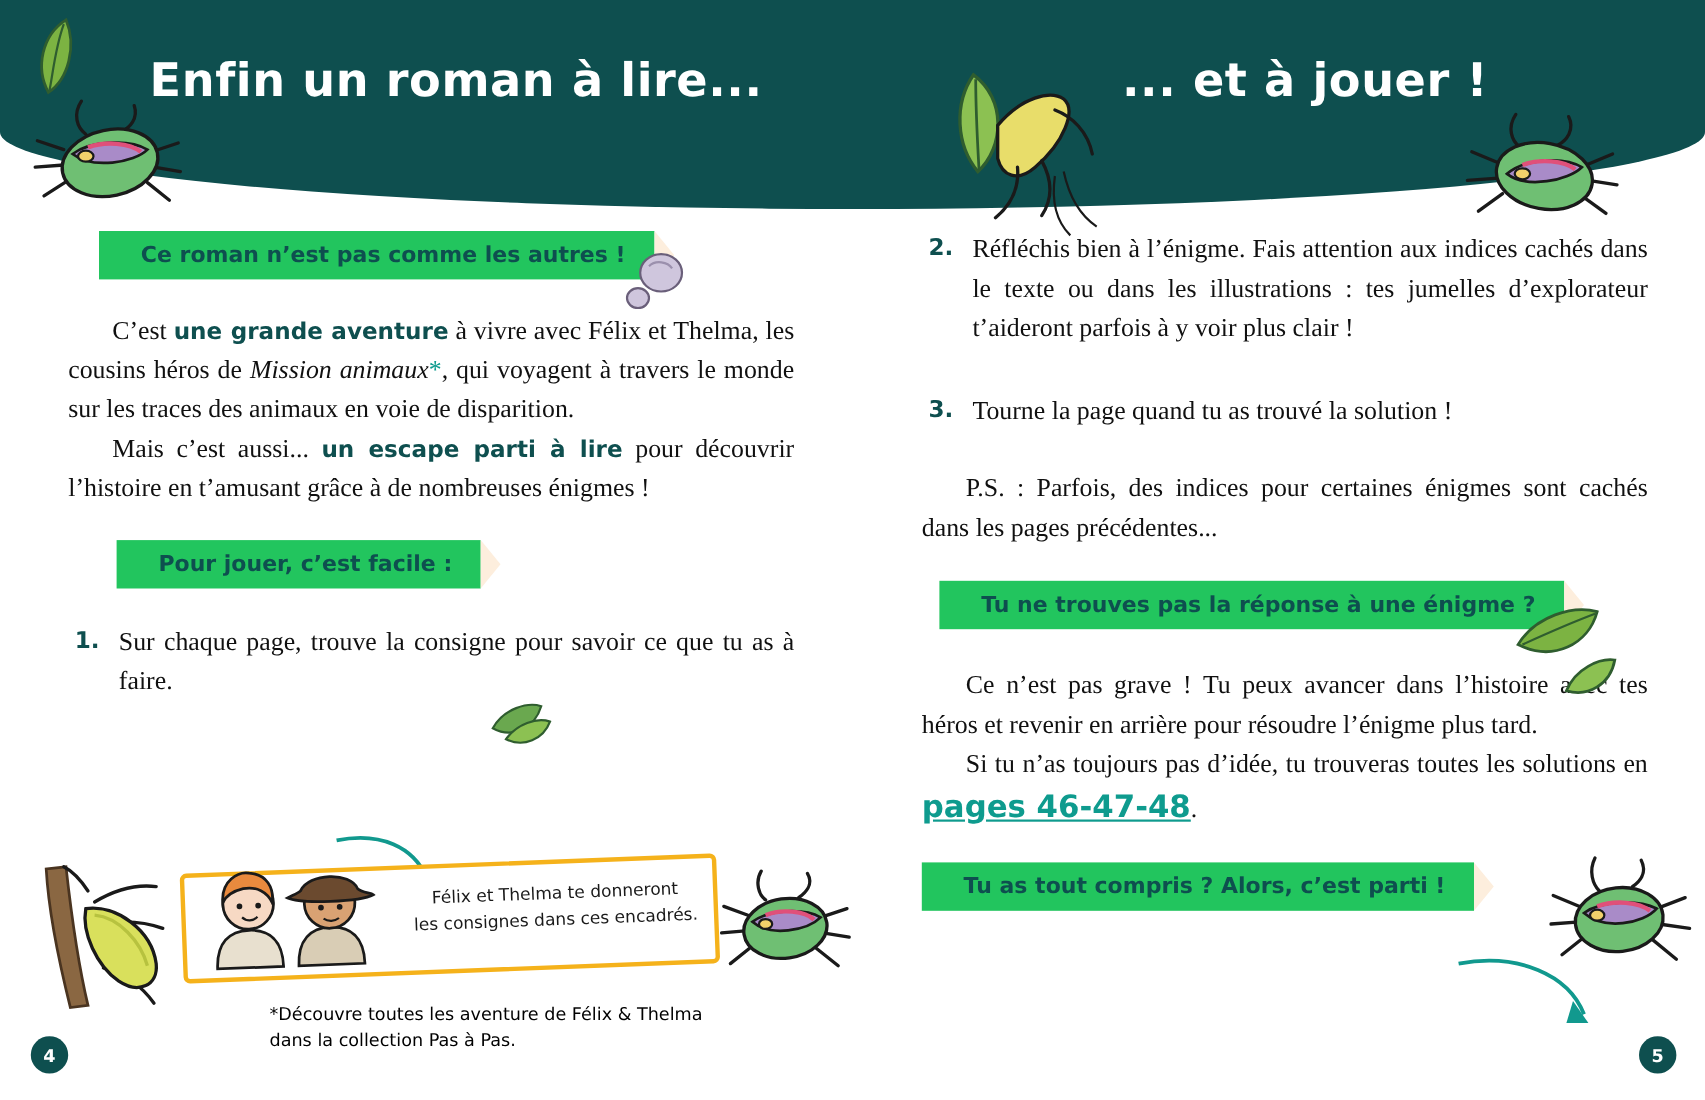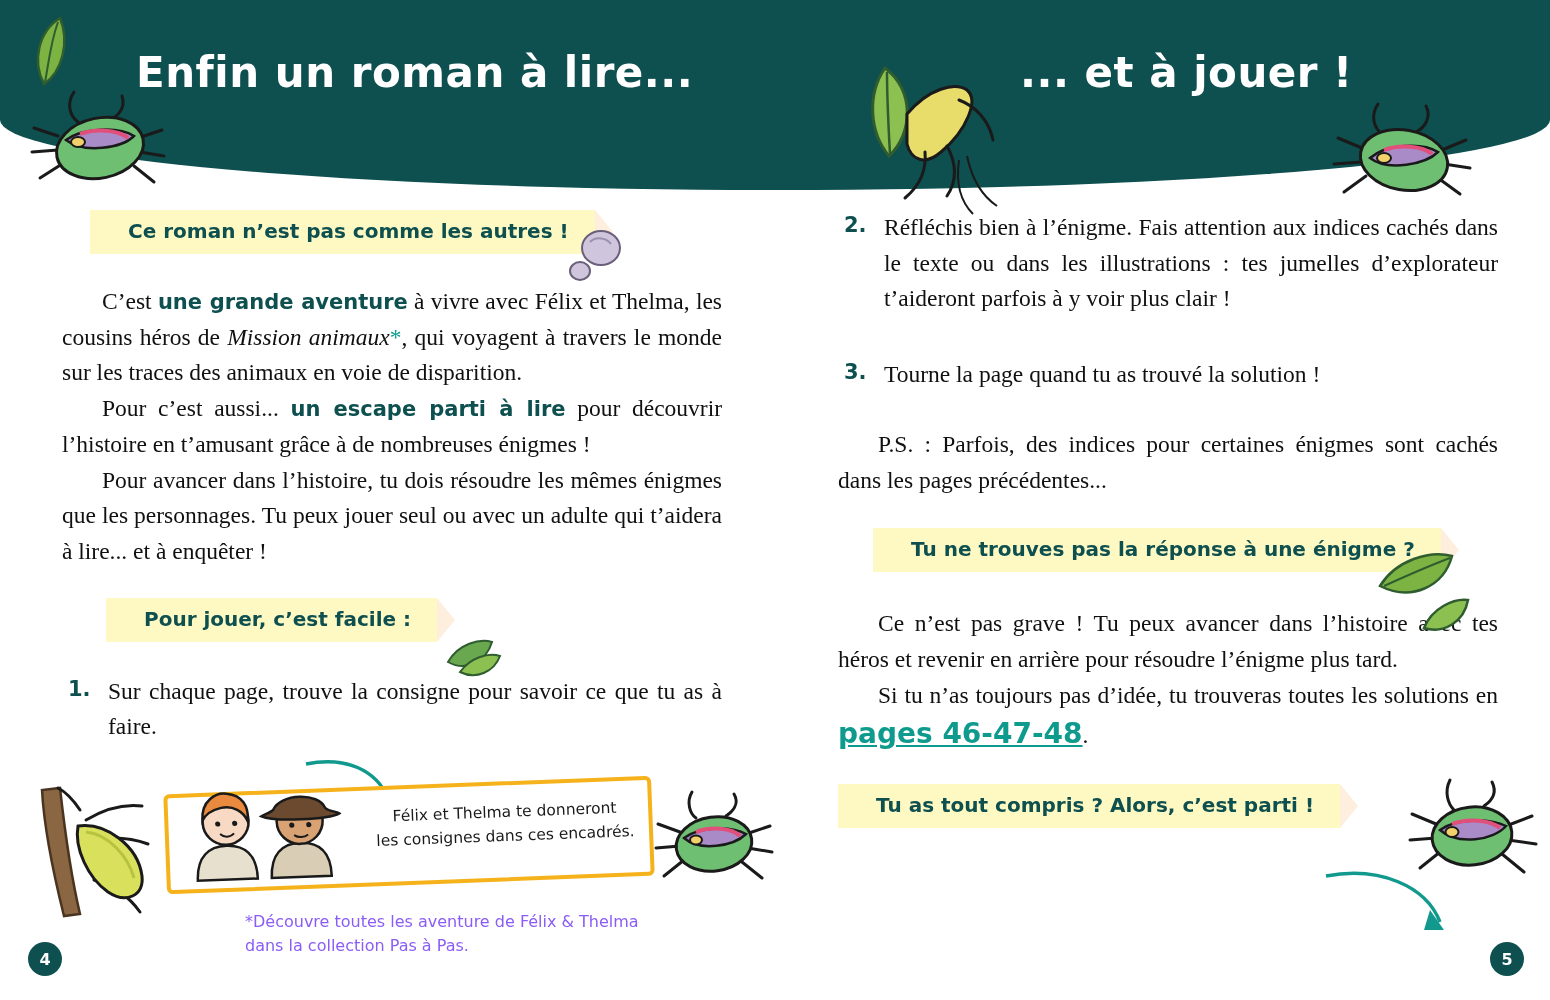--- a/index.html
+++ b/index.html
@@ -34,21 +34,21 @@
   
   .col{
     position:absolute;top:210px;width:660px;
   }
   .col-left{left:62px;}
   .col-right{left:838px;}
 
   
   .banner{
     display:inline-block;
-    background:#fef9c3;
+    background:#22c55e;
     color:#0e4f4f;
     font-family:"DejaVu Sans", sans-serif;
     font-weight:bold;
     font-size:20px;
     padding:9px 26px 11px 38px;
     position:relative;
   }
   .banner::after{
     content:"";
     position:absolute;right:-18px;top:0;
@@ -127,21 +127,21 @@
     text-align:center;
   }
 
   .footnote{
     position:absolute;
     left:245px;top:910px;
     width:430px;
     font-family:"DejaVu Sans", sans-serif;
     font-size:16px;
     line-height:1.5;
-    color:#8b5cf6;
+    color:#000000;
   }
 
   
   .page-num{
     position:absolute;
     width:34px;height:34px;border-radius:50%;
     background:#0e4f4f;color:#fff;
     font-family:"DejaVu Sans", sans-serif;
     font-weight:bold;font-size:16px;
     display:flex;align-items:center;justify-content:center;
@@ -224,24 +224,23 @@
 
   <div class="banner tapered" style="margin-left:28px;">Ce roman n’est pas comme les autres !</div>
 
   <div style="height:30px;"></div>
 
   <p class="body">
     <span>C’est </span><span class="green-bold">une grande aventure</span><span> à vivre avec Félix et Thelma, les cousins héros de </span><span class="ital">Mission animaux</span><span class="ast">*</span><span>, qui voyagent à travers le monde sur les traces des animaux en voie de disparition.</span>
   </p>
 
   <p class="body">
-    <span>Pour c’est aussi... </span><span class="green-bold">un escape parti à lire</span><span> pour découvrir l’histoire en t’amusant grâce à de nombreuses énigmes !</span>
+    <span>Mais c’est aussi... </span><span class="green-bold">un escape parti à lire</span><span> pour découvrir l’histoire en t’amusant grâce à de nombreuses énigmes !</span>
   </p>
 
-  <p class="body">Pour avancer dans l’histoire, tu dois résoudre les mêmes énigmes que les personnages. Tu peux jouer seul ou avec un adulte qui t’aidera à lire... et à enquêter !</p>
 
   <div style="height:28px;"></div>
 
   <div class="banner tapered" style="margin-left:44px;">Pour jouer, c’est facile  :</div>
 
   <div style="height:32px;"></div>
 
   <ol class="steps">
     <li>
       <span class="num">1.</span>
@@ -336,21 +335,21 @@
     <li style="margin-bottom:34px;">
       <span class="num">3.</span>
       <span>Tourne la page quand tu as trouvé la solution !</span>
     </li>
   </ol>
 
   <p class="body">P.S. : Parfois, des indices pour certaines énigmes sont cachés dans les pages précédentes...</p>
 
   <div style="height:30px;"></div>
 
-  <div class="banner tapered" style="margin-left:35px;">Tu ne trouves pas la réponse à une énigme ?</div>
+  <div class="banner tapered" style="margin-left:16px;">Tu ne trouves pas la réponse à une énigme ?</div>
 
   <div style="height:34px;"></div>
 
   <p class="body">Ce n’est pas grave ! Tu peux avancer dans l’histoire avec tes héros et revenir en arrière pour résoudre l’énigme plus tard.</p>
 
   <p class="body">
     <span>Si tu n’as toujours pas d’idée, tu trouveras toutes les solutions en </span><span class="link-green">pages 46-47-48</span><span>.</span>
   </p>
 
   <div style="height:28px;"></div>

